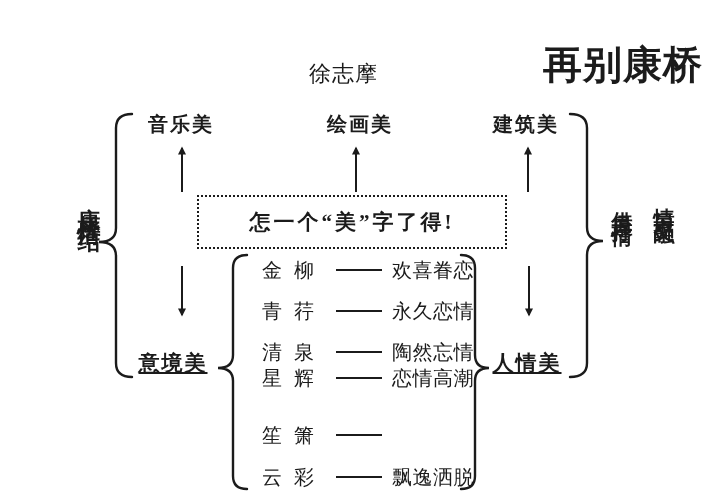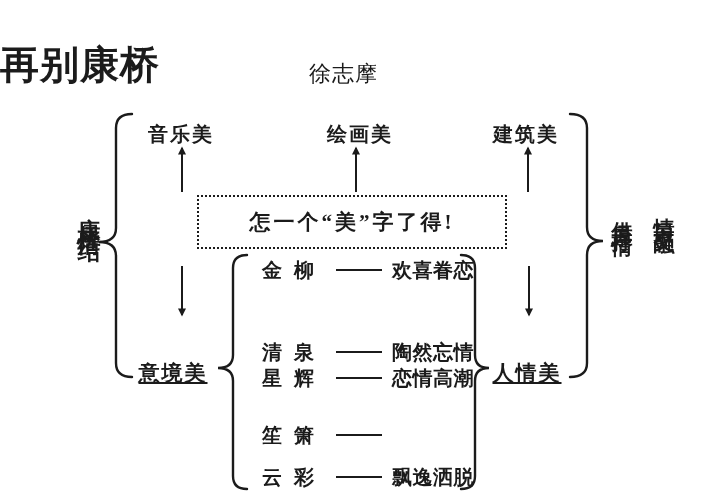--- a/index.html
+++ b/index.html
@@ -7,29 +7,29 @@
   .canvas {
     position: relative;
     width: 703px;
     height: 500px;
     background: var(--bg);
     overflow: hidden;
     font-family: "Liberation Serif", "DejaVu Serif", serif;
     color: var(--ink);
   }
   .abs { position: absolute; }
-  .center-x { transform: translateX(-50%); white-space: nowrap; margin-top: 10px; }
+  .center-x { transform: translateX(-50%); white-space: nowrap; }
   .overlay { position: absolute; left: 0; top: 0; width: 703px; height: 500px; }
   .stroke { stroke: var(--ink); fill: none; stroke-width: 2.4; stroke-linecap: round; }
   .arrow  { stroke: var(--ink); stroke-width: 2; }
   .ahead  { fill: var(--ink); }
 
   .title {
     left: 0; right: 0; top: 12px;
-    text-align: left;
+    text-align: right;
     font-size: 39px; font-weight: bold;
     letter-spacing: 1px;
   }
   .author {
     left: 0; right: 16px; top: 59px;
     text-align: center;
     font-size: 22px; font-weight: normal;
     letter-spacing: 1px;
   }
   .toplabel {
@@ -62,21 +62,21 @@
     top: 349px;
     font-size: 21px; font-weight: bold;
     letter-spacing: 2px;
     text-decoration: underline;
   }
 
   .pair-row {
     left: 262px;
     height: 28px; width: 215px;
     display: flex; align-items: center;
-    font-size: 20px; font-weight: bold;
+    font-size: 20px; font-weight: normal;
   }
   .kw    { width: 62px; flex: none; letter-spacing: 12px; white-space: nowrap; }
   .dash  { flex: none; width: 46px; height: 2px; background: var(--ink); margin: 0 10px 0 12px; }
   .ph    { white-space: nowrap; letter-spacing: 0.5px; }
 </style>
 </head>
 <body>
 
 <div class="canvas">
 
@@ -118,20 +118,25 @@
   </div>
 
   <div class="abs sidenode center-x" style="left:173px">意境美</div>
   <div class="abs sidenode center-x" style="left:527px">人情美</div>
 
   <div class="abs pair-row" style="top:256px">
     <span class="kw">金柳</span>
     <span class="dash"></span>
     <span class="ph">欢喜眷恋</span>
   </div>
+  <div class="abs pair-row" style="top:297px">
+    <span class="kw">青荇</span>
+    <span class="dash"></span>
+    <span class="ph">永久恋情</span>
+  </div>
   <div class="abs pair-row" style="top:338px">
     <span class="kw">清泉</span>
     <span class="dash"></span>
     <span class="ph">陶然忘情</span>
   </div>
   <div class="abs pair-row" style="top:364px">
     <span class="kw">星辉</span>
     <span class="dash"></span>
     <span class="ph">恋情高潮</span>
   </div>

